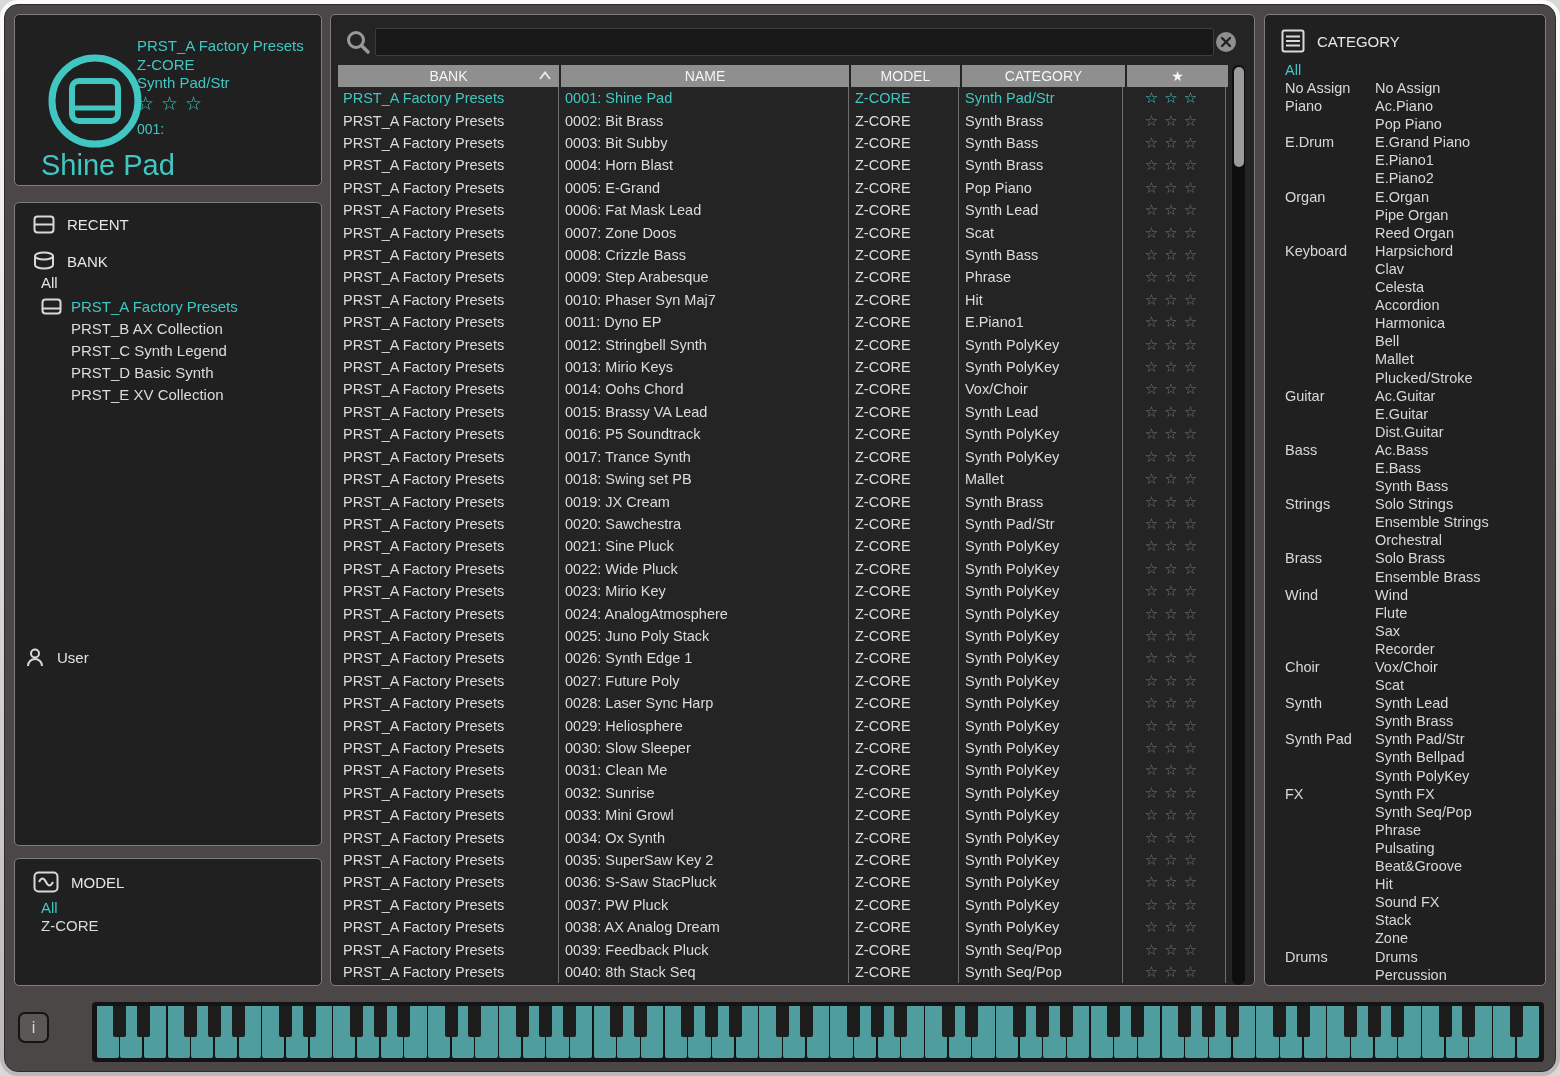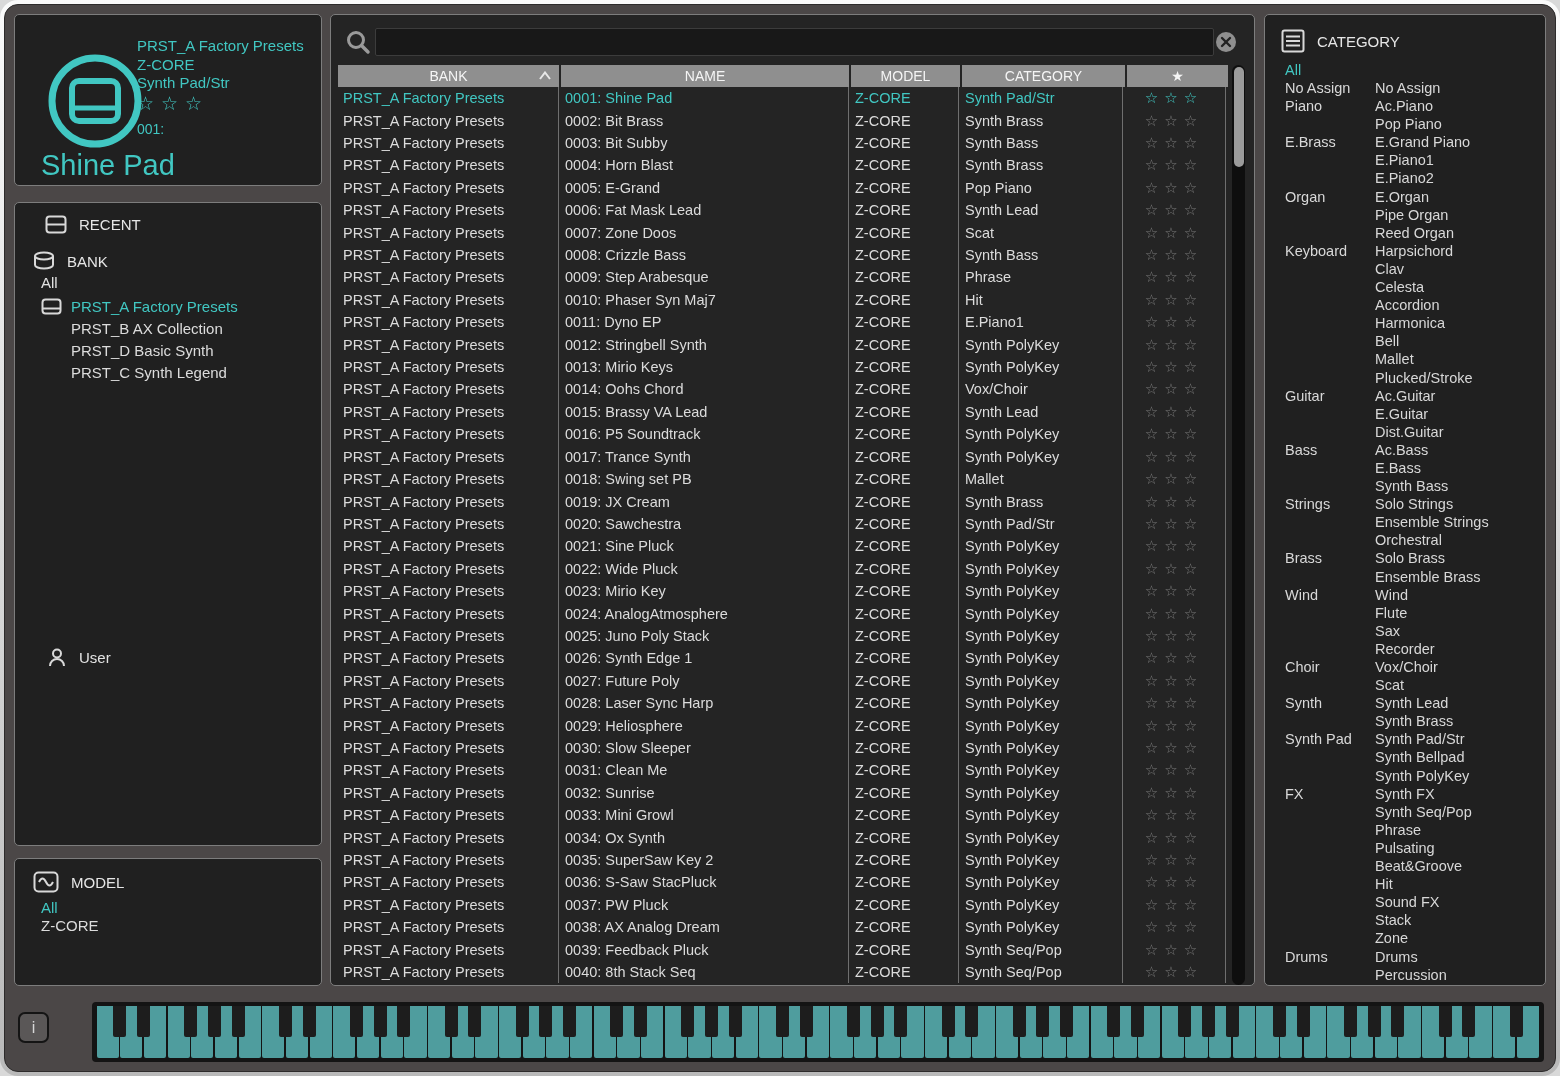--- a/index.html
+++ b/index.html
@@ -14,28 +14,28 @@
   #preset-panel { left:14px; top:14px; width:308px; height:172px; }
   .preset-glyph { position:absolute; left:30px; top:36px; }
   .preset-meta { position:absolute; left:122px; top:22px; color:var(--accent); font-size:15px; line-height:18.5px; }
   .preset-stars { font-size:19px; letter-spacing:7px; margin-top:2px; color:var(--accent); }
   .preset-number { margin-top:7px; font-size:14px; }
   .preset-name { position:absolute; left:26px; top:134px; color:var(--accent); font-size:29px; font-weight:400; }
 
   
   #nav-panel { left:14px; top:202px; width:308px; height:644px; }
   .nav-head { display:flex; align-items:center; gap:12px; color:#e6e6e6; font-size:15px; }
-  .nav-recent { position:absolute; left:18px; top:12px;margin-left:12px; }
+  .nav-recent { position:absolute; left:18px; top:12px; }
   .nav-bank { position:absolute; left:18px; top:48px; }
   .nav-all { position:absolute; left:26px; top:71px; color:#e2e2e2; font-size:15px; }
   .bank-list { position:absolute; left:0; top:92px; width:100%; }
   .bank-item { height:22.2px; display:flex; align-items:center; color:#dcdcdc; font-size:15px; padding-left:56px; position:relative; }
   .bank-item.sel { color:var(--accent); }
   .bank-item.sel .bi-icon { position:absolute; left:26px; top:3px; }
-  .nav-user { position:absolute; left:32px; top:444px; display:flex; align-items:center; gap:12px; color:#e2e2e2; font-size:15px; }
+  .nav-user { position:absolute; left:10px; top:444px; display:flex; align-items:center; gap:12px; color:#e2e2e2; font-size:15px; }
 
   
   #model-panel { left:14px; top:858px; width:308px; height:128px; }
   .model-head { position:absolute; left:18px; top:12px; display:flex; align-items:center; gap:12px; color:#e6e6e6; font-size:15px; }
   .model-list { position:absolute; left:26px; top:40px; font-size:15px; line-height:17.5px; }
   .model-item { color:#dcdcdc; }
   .model-item.sel { color:var(--accent); }
 
   
   #browser-panel { left:330px; top:14px; width:925px; height:972px; background:#242424; }
@@ -130,24 +130,27 @@
               <rect x="1.5" y="1.5" width="18" height="14" rx="3" fill="none" stroke="#d9d9d9" stroke-width="2"></rect>
               <line x1="2" y1="10.5" x2="19" y2="10.5" stroke="#d9d9d9" stroke-width="2"></line>
             </svg>
           </span>
           <span>PRST_A Factory Presets</span>
         </div>
         <div class="bank-item">
           <span>PRST_B AX Collection</span>
         </div>
         <div class="bank-item">
+          <span>PRST_C Synth Legend</span>
+        </div>
+        <div class="bank-item">
           <span>PRST_D Basic Synth</span>
         </div>
         <div class="bank-item">
-          <span>PRST_C Synth Legend</span>
+          <span>PRST_E XV Collection</span>
         </div>
       </div>
     <div class="nav-user">
       <span>
         <svg width="20" height="21" viewBox="0 0 20 21">
             <circle cx="10" cy="6.5" r="4" fill="none" stroke="#d9d9d9" stroke-width="2"></circle>
             <path d="M3 19 a7 7 0 0 1 14 0" fill="none" stroke="#d9d9d9" stroke-width="2"></path>
           </svg>
       </span>
       <span>User</span>
@@ -518,21 +521,21 @@
           <span class="s">No Assign</span>
         </div>
         <div class="cat-row">
           <span class="g">Piano</span>
           <span class="s">Ac.Piano</span>
         </div>
         <div class="cat-row">
           <span class="s">Pop Piano</span>
         </div>
         <div class="cat-row">
-          <span class="g">E.Brass</span>
+          <span class="g">E.Drum</span>
           <span class="s">E.Grand Piano</span>
         </div>
         <div class="cat-row">
           <span class="s">E.Piano1</span>
         </div>
         <div class="cat-row">
           <span class="s">E.Piano2</span>
         </div>
         <div class="cat-row">
           <span class="g">Organ</span>

